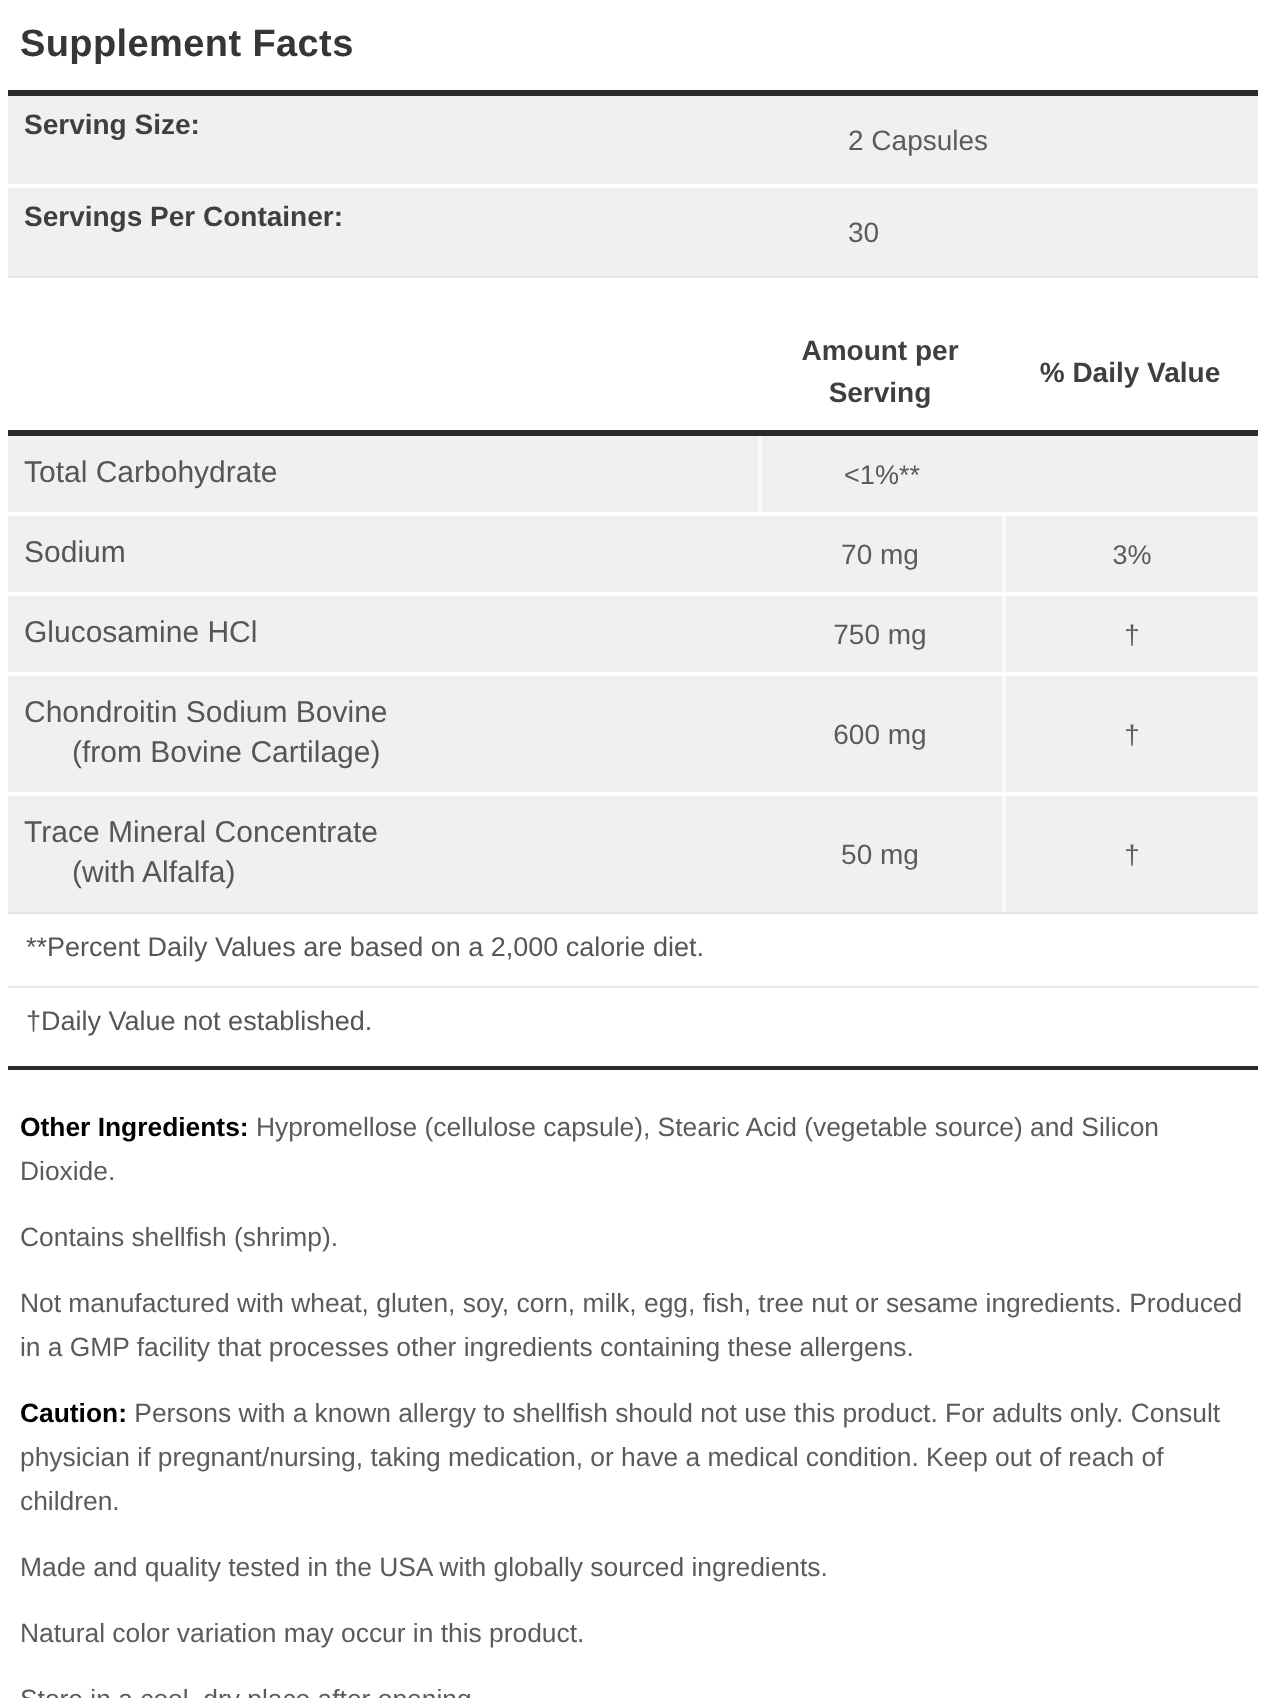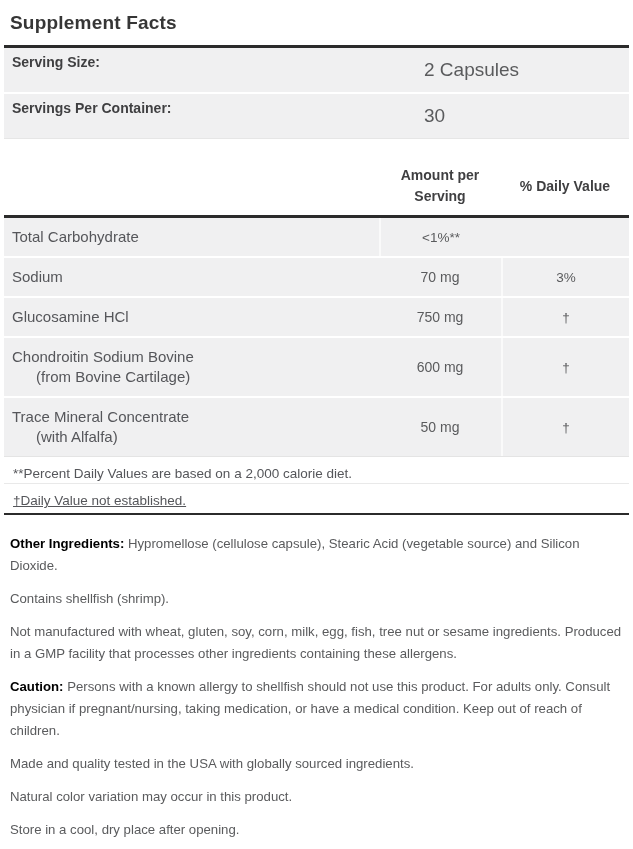--- a/index.html
+++ b/index.html
@@ -39,21 +39,21 @@
     border-bottom: 2px solid #ffffff;
   }
   .serving-row:last-child { border-bottom: 1px solid #e6e6e6; }
   .serving-label {
     font-size: 14px;
     font-weight: bold;
     color: #3f3f41;
     padding: 6px 6px 22px 8px;
   }
   .serving-value {
-    font-size: 19px;
+    font-size: 14px;
     color: #5a5b5d;
     padding: 6px 0;
   }
   
   .nutri-header {
     display: grid;
     grid-template-columns: 1fr 122px 128px;
     margin: 26px 4px 8px 4px;
     align-items: center;
   }
@@ -96,24 +96,24 @@
     display: flex;
     align-items: center;
     justify-content: center;
     border-left: 2px solid #fafafa;
   }
   
   .footnotes { margin: 0 4px; }
   .footnote {
     font-size: 13.5px;
     color: #55565a;
-    padding: 9px 6px 2px 9px;
+    padding: 9px 6px 12px 9px;
     border-bottom: 1px solid #e9e9e9;
   }
-  .footnote:last-child { border-bottom: none; text-decoration: underline; }
+  .footnote:last-child { border-bottom: none; }
   .rule-thick.after-footnotes { border-top-width: 2px; margin-top: 3px; }
   
   .paragraphs { padding: 18px 10px 14px 10px; }
   .para {
     font-size: 13.2px;
     line-height: 22px;
     color: #5a5b5d;
     margin: 0 0 11px 0;
   }
   .para .lead {

